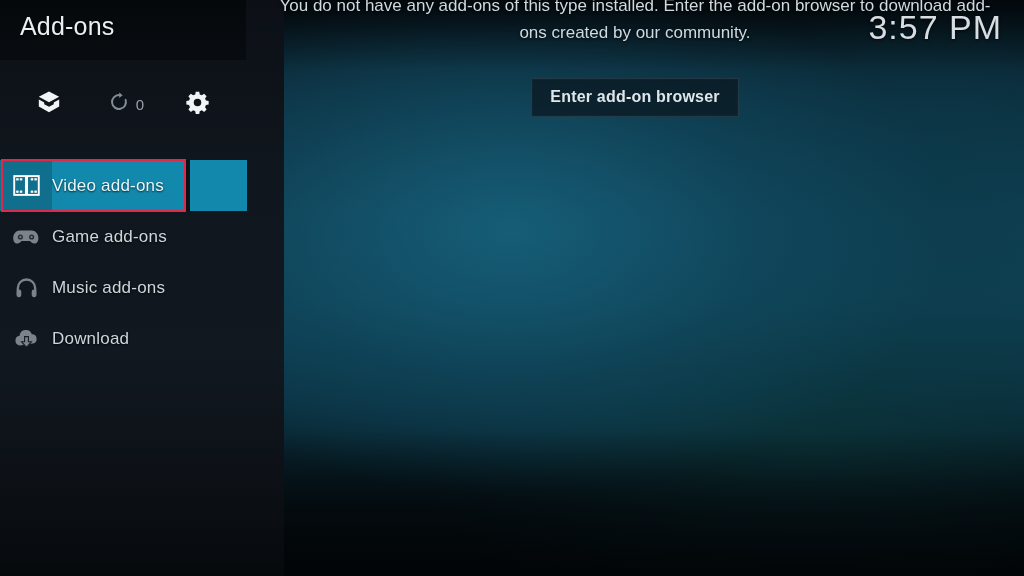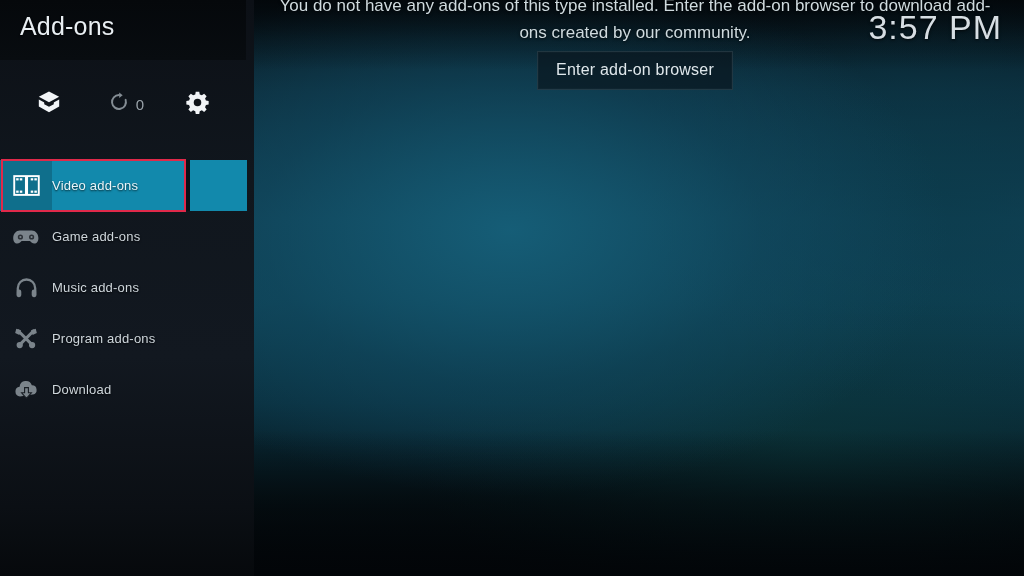--- a/index.html
+++ b/index.html
@@ -26,21 +26,21 @@
     position:absolute; left:246px; top:0; width:778px; height:70px;
     background:linear-gradient(180deg, rgba(2,5,8,0.82) 0%, rgba(2,5,8,0.30) 55%, rgba(2,5,8,0) 100%);
   }
   #bg-main-bottomshade {
     position:absolute; left:246px; top:430px; width:778px; height:146px;
     background:linear-gradient(180deg, rgba(2,5,8,0.0) 0%, rgba(2,5,8,0.55) 48%, rgba(2,5,8,0.96) 100%);
   }
 
   
   #sidebar {
-    position:absolute; left:0; top:0; width:254px; height:576px;
+    position:absolute; left:0; top:0; width:284px; height:576px;
     background:linear-gradient(180deg,#0c1016 0%, #10161d 30%, #121820 62%, #0b0f14 88%, #06090c 100%);
   }
   #sidebar-header {
     position:absolute; left:0; top:0; width:246px; height:60px;
     background:linear-gradient(180deg,#05080b 0%, #080c10 100%);
   }
   #page-title {
     position:absolute; left:20px; top:12px;
     font-size:25px; font-weight:400; color:#e8eef2; letter-spacing:0.2px;
     text-shadow:0 1px 2px rgba(0,0,0,0.8);
@@ -67,21 +67,21 @@
   #menu { position:absolute; left:0; top:160px; width:246px; }
   .menu-row {
     position:relative; height:51px; display:flex; align-items:center;
     cursor:pointer;
   }
   .menu-icon {
     width:52px; min-width:52px; height:51px;
     display:flex; align-items:center; justify-content:center;
   }
   .menu-label {
-    font-size:13px; color:#ced6db; letter-spacing:0.2px;
+    font-size:17px; color:#ced6db; letter-spacing:0.2px;
     text-shadow:0 1px 2px rgba(0,0,0,0.75);
     position:relative; z-index:3;
   }
   
   .menu-row.selected .menu-label { color:#e9f6fb; }
   .sel-fill {
     position:absolute; left:0; top:0; width:247px; height:51px;
     background:#1289ac; z-index:0;
   }
   .sel-icon-block {
@@ -110,27 +110,28 @@
     position:absolute; left:246px; top:0; width:778px; height:488px;
     display:flex; flex-direction:column; align-items:center; justify-content:flex-start;
   }
   #empty-wrap { width:726px; margin-top:-8px; text-align:center; }
   #empty-message {
     font-size:17px; line-height:27px; color:#cfdade;
     text-shadow:0 1px 3px rgba(0,0,0,0.65);
     padding:0 6px;
   }
   #browser-btn {
-    display:inline-block; margin-top:5px;
+    display:inline-block; margin-top:32px;
     padding:9px 18px 10px 18px;
     background:rgba(10,22,30,0.72);
     border:1px solid rgba(120,150,165,0.22);
     color:#dfe7eb; font-size:16px; letter-spacing:0.2px;
     cursor:pointer;
     box-shadow:inset 0 0 0 1px rgba(255,255,255,0.02);
+    font-weight:bold;
   }
 </style>
 </head>
 <body>
 
 <div id="screen">
 
   <div id="bg-main"></div>
   <div id="bg-main-topshade"></div>
   <div id="bg-main-bottomshade"></div>
@@ -218,35 +219,20 @@
         <div class="menu-icon">
           <svg width="25" height="24" viewBox="0 0 24 24">
             <path d="M3.3 15.2v-3.0a8.7 8.7 0 0 1 17.4 0v3.0" fill="none" stroke="#7b848b" stroke-width="2.3"></path>
             <rect x="2.0" y="13.6" width="4.8" height="7.6" rx="2.1" fill="#7b848b"></rect>
             <rect x="17.2" y="13.6" width="4.8" height="7.6" rx="2.1" fill="#7b848b"></rect>
           </svg>
         </div>
         <div class="menu-label">Music add-ons</div>
       </div>
 
-      <div class="menu-row">
-        <div class="menu-icon">
-          <svg width="26" height="26" viewBox="0 0 24 24">
-            <g stroke="#7b848b" stroke-width="2.8" stroke-linecap="round">
-              <path d="M5.0 4.6 18.6 18.4"></path>
-              <path d="M18.8 4.6 5.2 18.4"></path>
-            </g>
-            <path d="M3.0 2.6 7.4 4.0 5.9 8.4 2.0 6.4z" fill="#7b848b"></path>
-            <path d="M21.0 2.6 16.6 4.0 18.1 8.4 22.0 6.4z" fill="#7b848b"></path>
-            <circle cx="17.6" cy="17.6" r="2.9" fill="#7b848b"></circle>
-            <circle cx="6.2" cy="17.6" r="2.9" fill="#7b848b"></circle>
-          </svg>
-        </div>
-        <div class="menu-label">Program add-ons</div>
-      </div>
 
 
 
       <div class="menu-row">
         <div class="menu-icon">
           <svg width="27" height="23" viewBox="0 0 27 23">
             <path d="M7.0 18.4a4.8 4.8 0 0 1-.4-9.55 6.3 6.3 0 0 1 12.25-1.5 4.6 4.6 0 0 1 1.1 9.1 4.4 4.4 0 0 1-.6.05z" fill="#7b848b"></path>
             <path d="M11.6 9.6h3.8v5.2h3.0l-4.9 5.6-4.9-5.6h3.0z" fill="#7b848b" stroke="#181d23" stroke-width="1.1"></path>
           </svg>
         </div>

